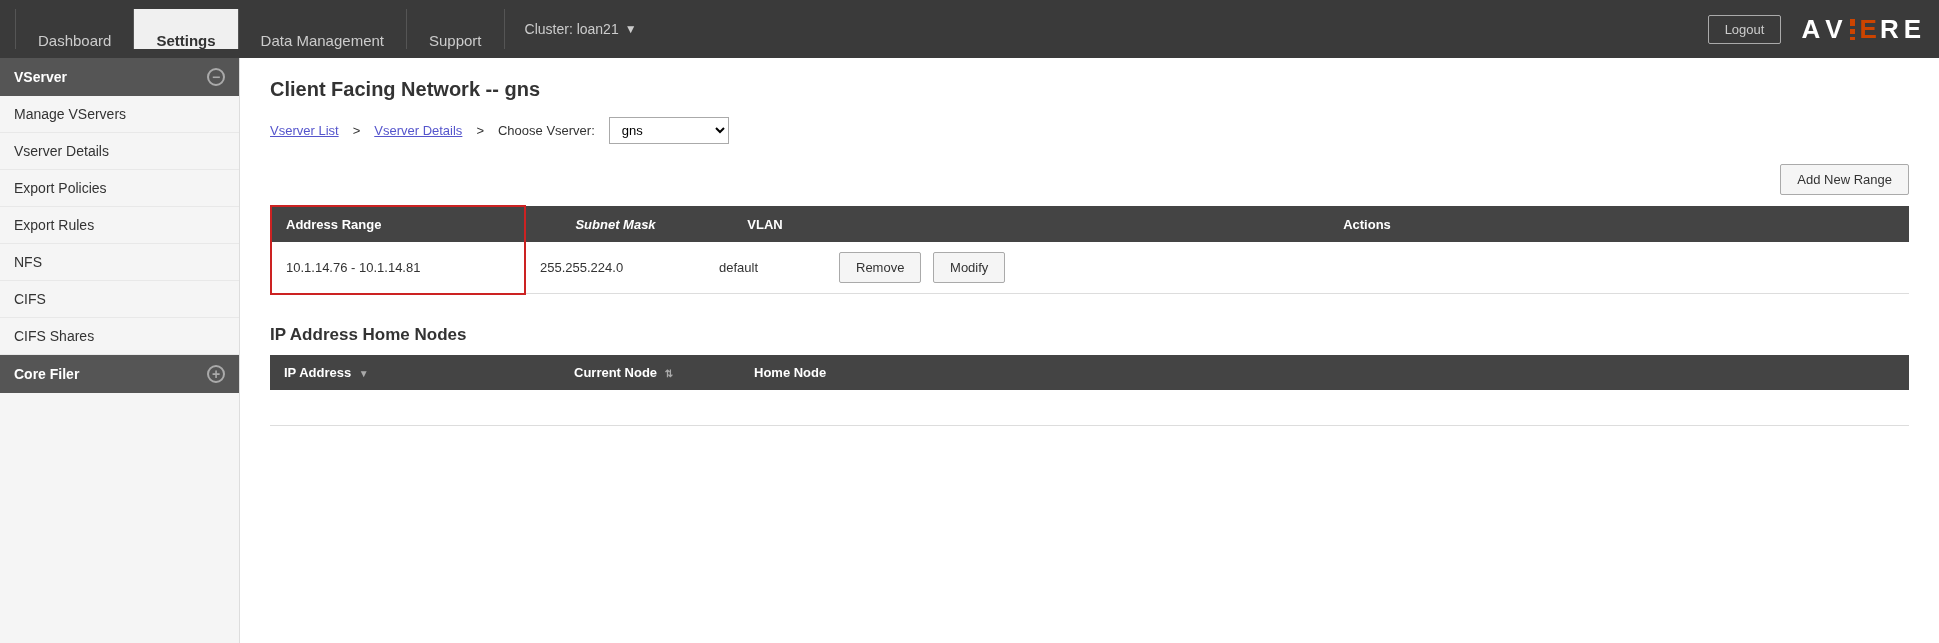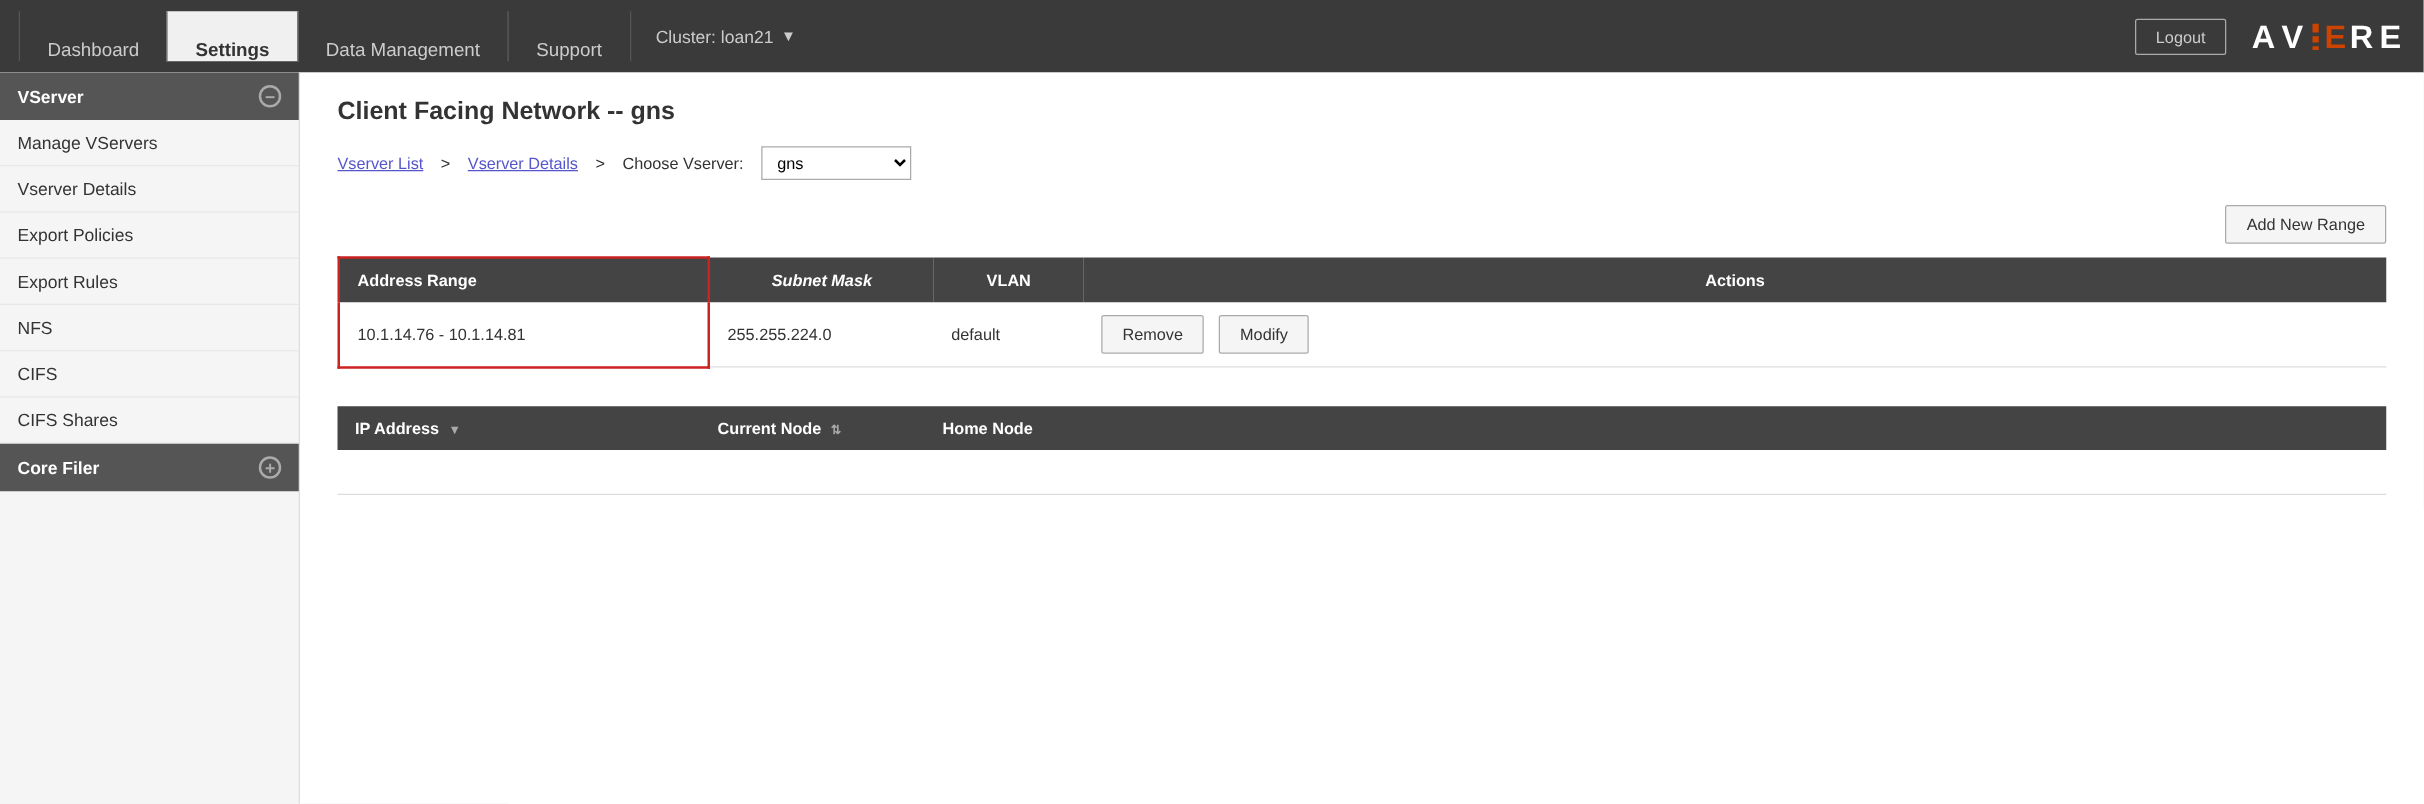--- a/index.html
+++ b/index.html
@@ -322,21 +322,21 @@
     </div>
 
     <div class="action-row">
       <button class="btn">Add New Range</button>
     </div>
 
     <div class="table-wrapper">
       <table class="data-table">
         <thead>
           <tr>
-            <th style="width:296px; border: 2px solid #cc2222; border-bottom: none;">
+            <th style="width:254px; border: 2px solid #cc2222; border-bottom: none;">
               <span>Address Range</span>
             </th>
             <th style="width:180px;font-style:italic;" class="center">
               <span>Subnet Mask</span>
             </th>
             <th style="width:120px;" class="center">
               <span>VLAN</span>
             </th>
             <th class="center">
               <span>Actions</span>
@@ -360,20 +360,21 @@
               </button>
               <button class="btn">
                 <span>Modify</span>
               </button>
             </td>
           </tr>
         </tbody>
       </table>
     </div>
 
+    <div class="section-title">IP Address Home Nodes</div>
     <table class="data-table">
       <thead>
         <tr>
           <th style="width:290px;">
             <span>IP Address</span>
             <span class="sort-icon">▼</span>
           </th>
           <th style="width:180px;">
             <span>Current Node</span>
             <span class="sort-icon">⇅</span>

